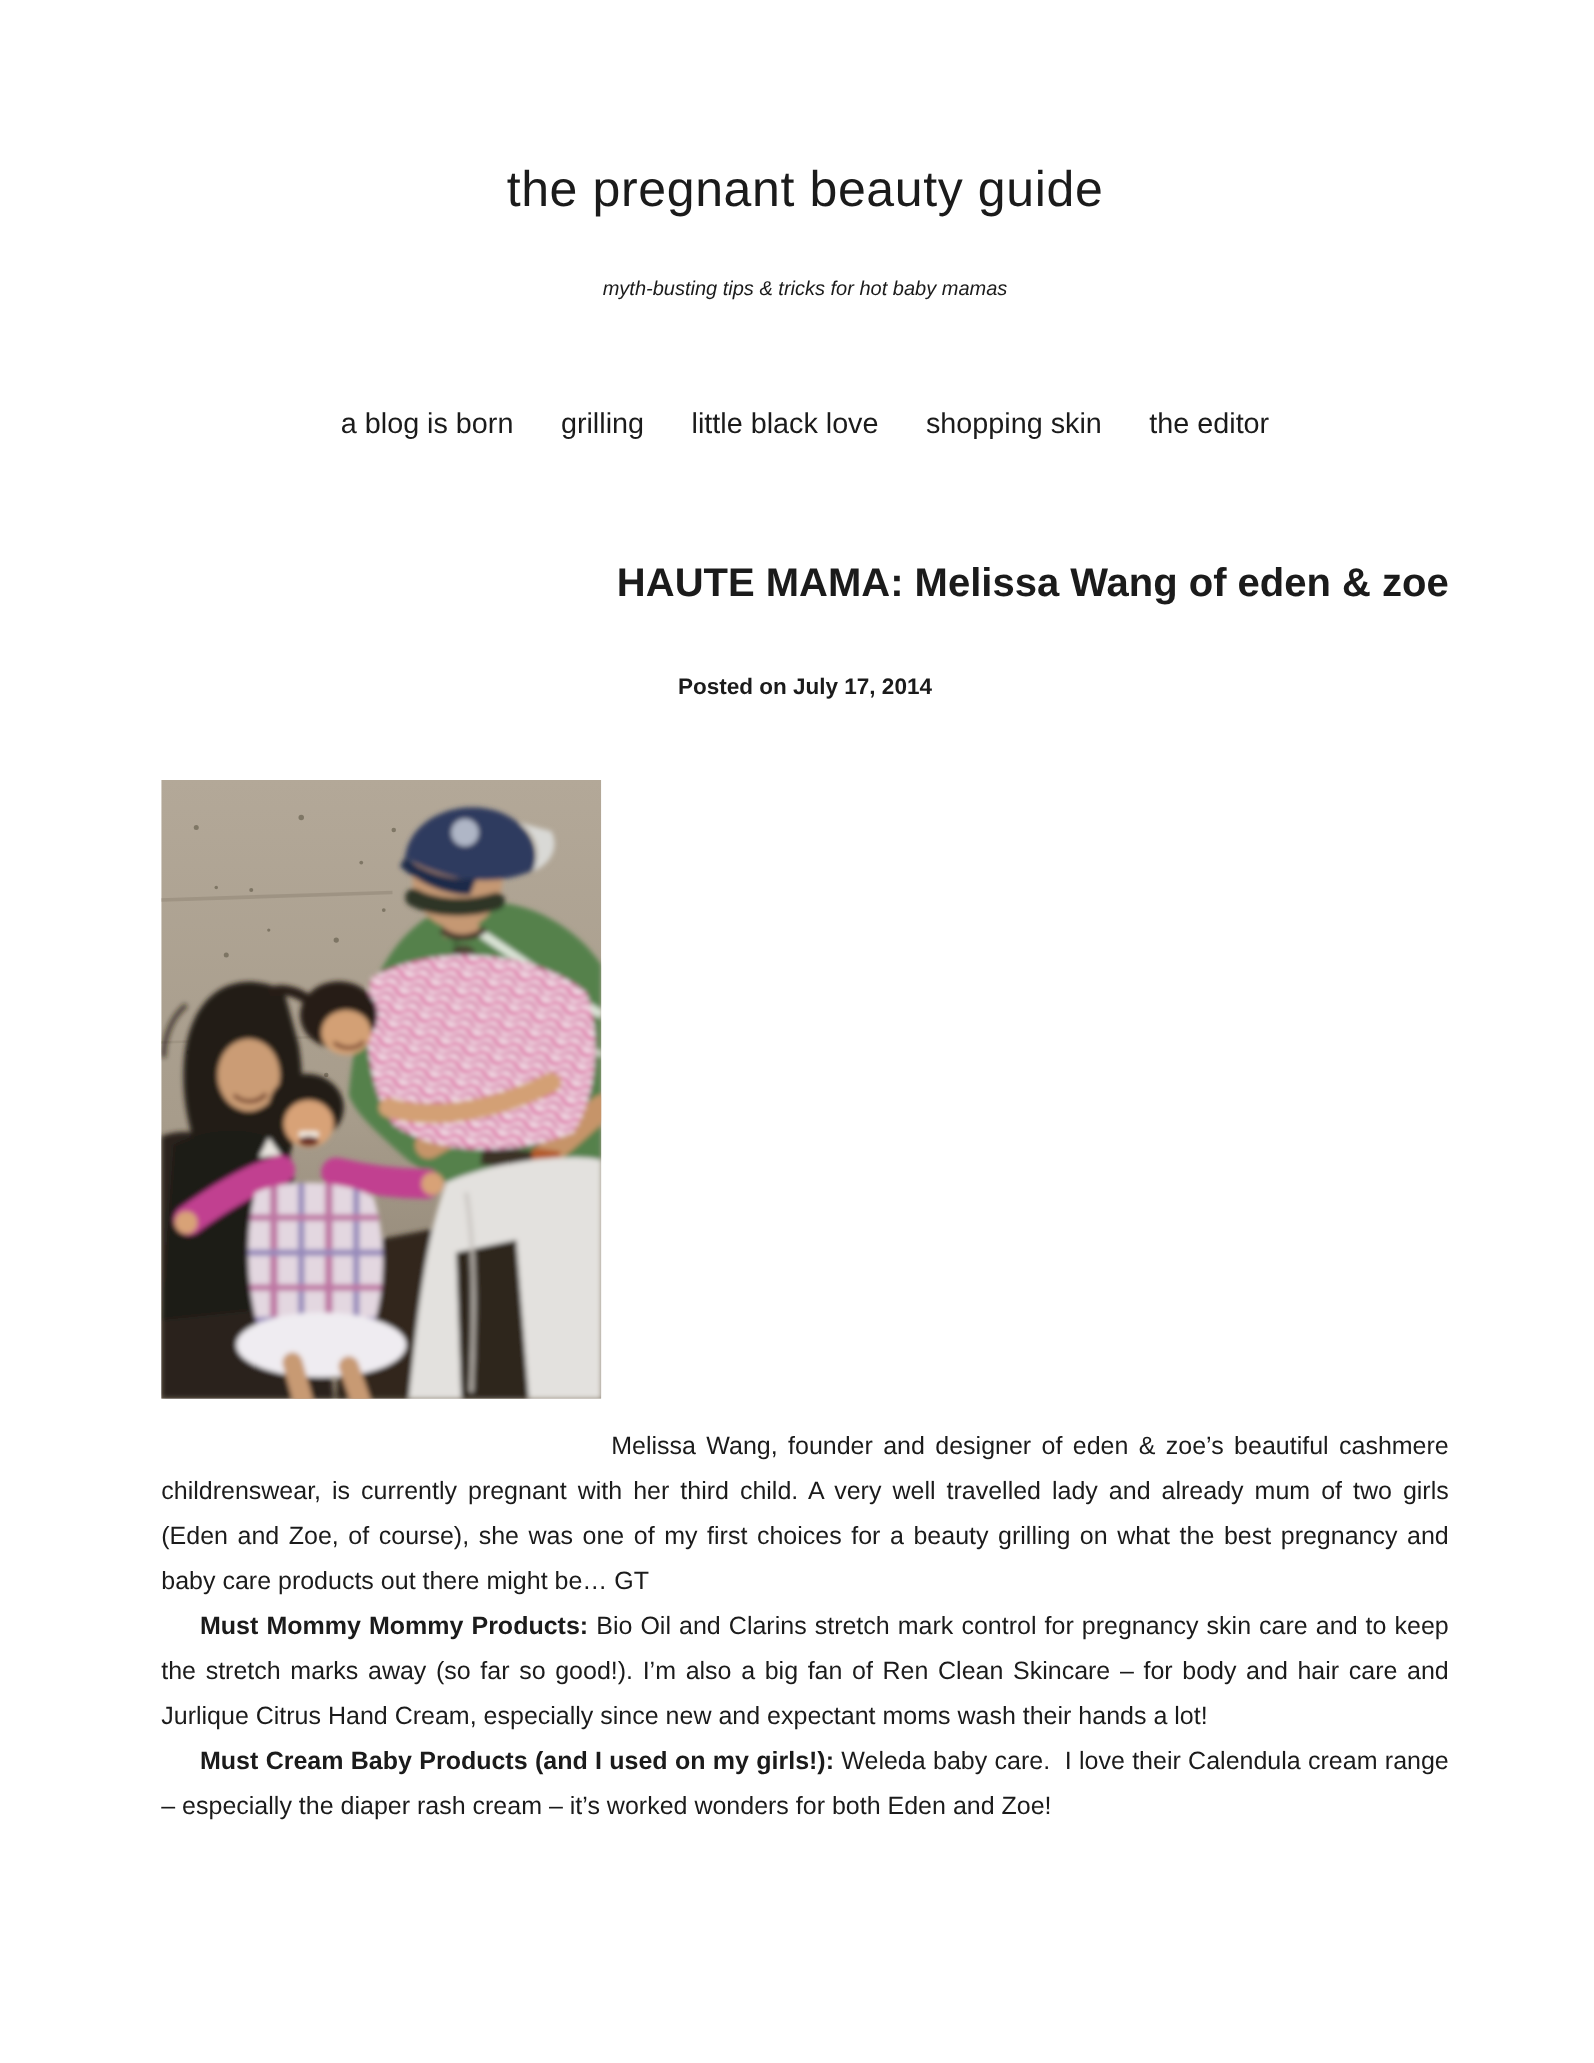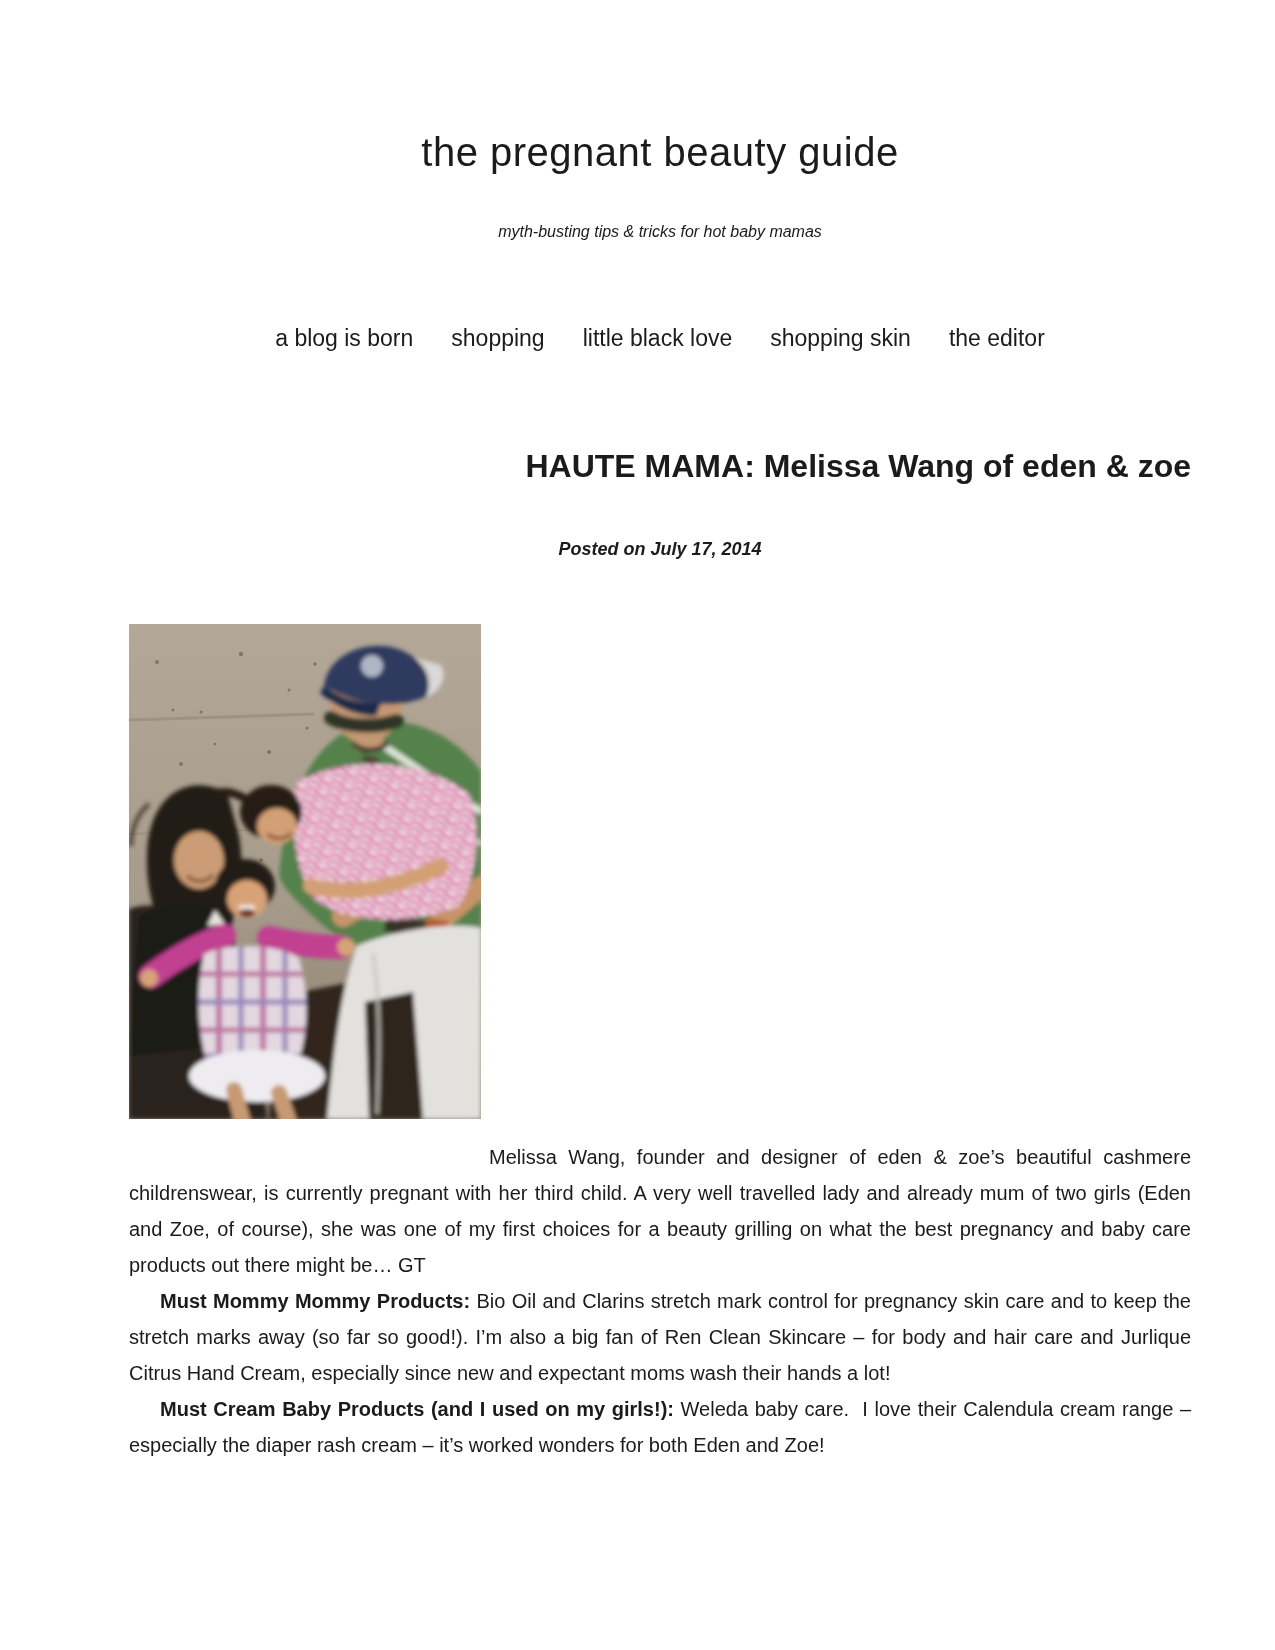--- a/index.html
+++ b/index.html
@@ -7,21 +7,21 @@
   body {
     width: 1275px;
     height: 1650px;
     background: #ffffff;
     color: #1b1b1b;
     font-family: "Liberation Sans", sans-serif;
     overflow: hidden;
   }
   .page {
     padding-left: 129px;
-    padding-right: 84px; 
+    padding-right: 116px; 
   }
   .masthead { text-align: center; }
   .site-title {
     font-size: 40px;
     line-height: 48px;
     font-weight: normal;
     letter-spacing: 0.5px;
     margin: 0;
     padding-top: 128px;
   }
@@ -45,21 +45,20 @@
     font-size: 32px;
     line-height: 48px;
     font-weight: bold;
     text-align: right;
     margin: 90px 0 0 0;
   }
   .posted-on {
     text-align: center;
     font-size: 18px;
     line-height: 22px;
-    font-style: italic;
     font-weight: bold;
     margin: 48px 0 0 0;
   }
   .photo {
     display: block;
     margin-top: 64px;
     width: 352px;
     height: 495px;
   }
   article p {
@@ -77,21 +76,21 @@
 </head>
 <body>
 
 <div class="page">
 
   <header class="masthead">
     <h1 class="site-title">the pregnant beauty guide</h1>
     <p class="site-tagline">myth-busting tips &amp; tricks for hot baby mamas</p>
     <nav class="main-nav">
       <span class="nav-item">a blog is born</span>
-      <span class="nav-item">shopping</span>
+      <span class="nav-item">grilling</span>
       <span class="nav-item">little black love</span>
       <span class="nav-item">shopping skin</span>
       <span class="nav-item">the editor</span>
     </nav>
   </header>
 
   <article>
     <h2 class="post-title">HAUTE MAMA: Melissa Wang of eden &amp; zoe</h2>
     <p class="posted-on">Posted on July 17, 2014</p>
 

